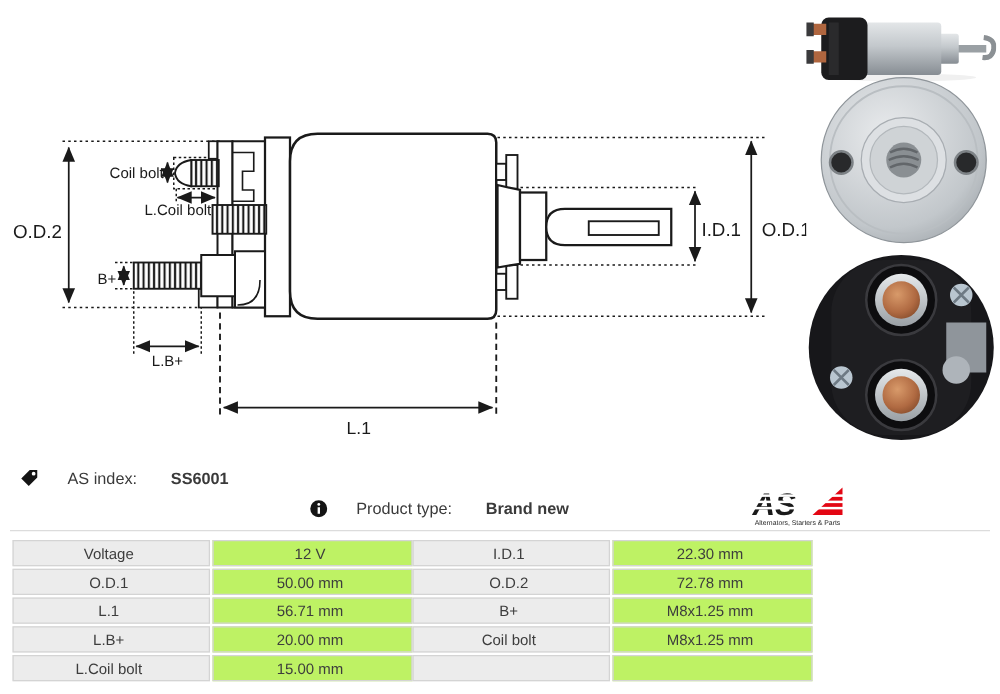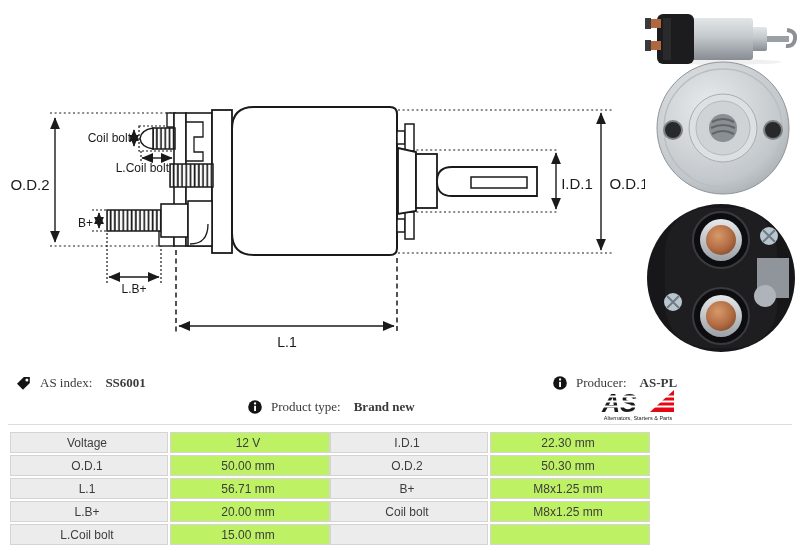--- a/index.html
+++ b/index.html
@@ -1,21 +1,21 @@
 <!DOCTYPE html>
 <html><head>
 <meta charset="utf-8">
 <style>
   html,body{margin:0;padding:0;background:#fff;}
   #page{position:relative;width:800px;height:555px;background:#fff;overflow:hidden;
         font-family:"Liberation Sans",sans-serif;color:#3a3a3a;}
   svg text{font-family:"Liberation Sans",sans-serif;fill:#1a1a1a;}
   .abs{position:absolute;}
   
-  .info-row{position:absolute;display:flex;align-items:center;gap:9px;font-size:13px;white-space:nowrap;font-family:Liberation Serif, serif;}
+  .info-row{position:absolute;display:flex;align-items:center;gap:23px;font-size:13px;white-space:nowrap;}
   .info-row .b{font-weight:bold;margin-left:4px;}
   .red{color:#e30613;font-weight:bold;}
   .divider{position:absolute;left:8px;top:424px;width:784px;height:1px;background:#dcdcdc;}
   
   table.spec{position:absolute;top:430px;border-collapse:separate;border-spacing:2px;
              font-size:12px;color:#3d3d3d;table-layout:fixed;}
   table.spec td{border:1px solid #d4d4d4;height:19px;text-align:center;
                 padding:0 8px 0 4px;overflow:hidden;}
   td.lbl{background:#ececec;width:144px;}
   td.val{background:#bef264;width:146px;}
@@ -190,29 +190,20 @@
   <div class="info-row" style="left:248px;top:399px">
     <svg width="14" height="14" viewBox="0 0 14 14">
       <circle cx="7" cy="7" r="6.8" fill="#141414"></circle>
       <rect x="6.1" y="5.8" width="1.9" height="5.2" fill="#fff"></rect>
       <circle cx="7.05" cy="3.5" r="1.15" fill="#fff"></circle>
     </svg>
     <span>Product type:</span>
       <span class="b">Brand new</span>
   </div>
 
-  <div class="info-row" style="left:553px;top:375px">
-    <svg width="14" height="14" viewBox="0 0 14 14">
-      <circle cx="7" cy="7" r="6.8" fill="#141414"></circle>
-      <rect x="6.1" y="5.8" width="1.9" height="5.2" fill="#fff"></rect>
-      <circle cx="7.05" cy="3.5" r="1.15" fill="#fff"></circle>
-    </svg>
-    <span>Producer:</span>
-      <span class="b">AS-PL</span>
-  </div>
 
   <svg class="abs" style="left:590px;top:388px" width="96" height="34" viewBox="0 0 96 34">
     <text x="12" y="24" font-size="25" font-style="italic" font-weight="bold" fill="#e30613">AS</text>
     <polygon points="60,24 84,24 84,2" fill="#e30613"></polygon>
     <rect x="8" y="7.5" width="78" height="2" fill="#ffffff"></rect>
     <rect x="8" y="12.5" width="78" height="2" fill="#ffffff"></rect>
     <rect x="8" y="17.5" width="78" height="2" fill="#ffffff"></rect>
     <text x="48" y="32" font-size="5.5" text-anchor="middle" fill="#8d8d8d">Alternators, Starters &amp; Parts</text>
   </svg>
 
@@ -244,21 +235,21 @@
     </table>
 
   <table class="spec" style="left:328px">
     <tbody>
         <tr>
           <td class="lbl">I.D.1</td>
           <td class="val">22.30 mm</td>
         </tr>
     <tr>
           <td class="lbl">O.D.2</td>
-          <td class="val">50.30 mm</td>
+          <td class="val">72.78 mm</td>
         </tr>
     <tr>
           <td class="lbl">B+</td>
           <td class="val">M8x1.25 mm</td>
         </tr>
     <tr>
           <td class="lbl">Coil bolt</td>
           <td class="val">M8x1.25 mm</td>
         </tr>
     <tr>

